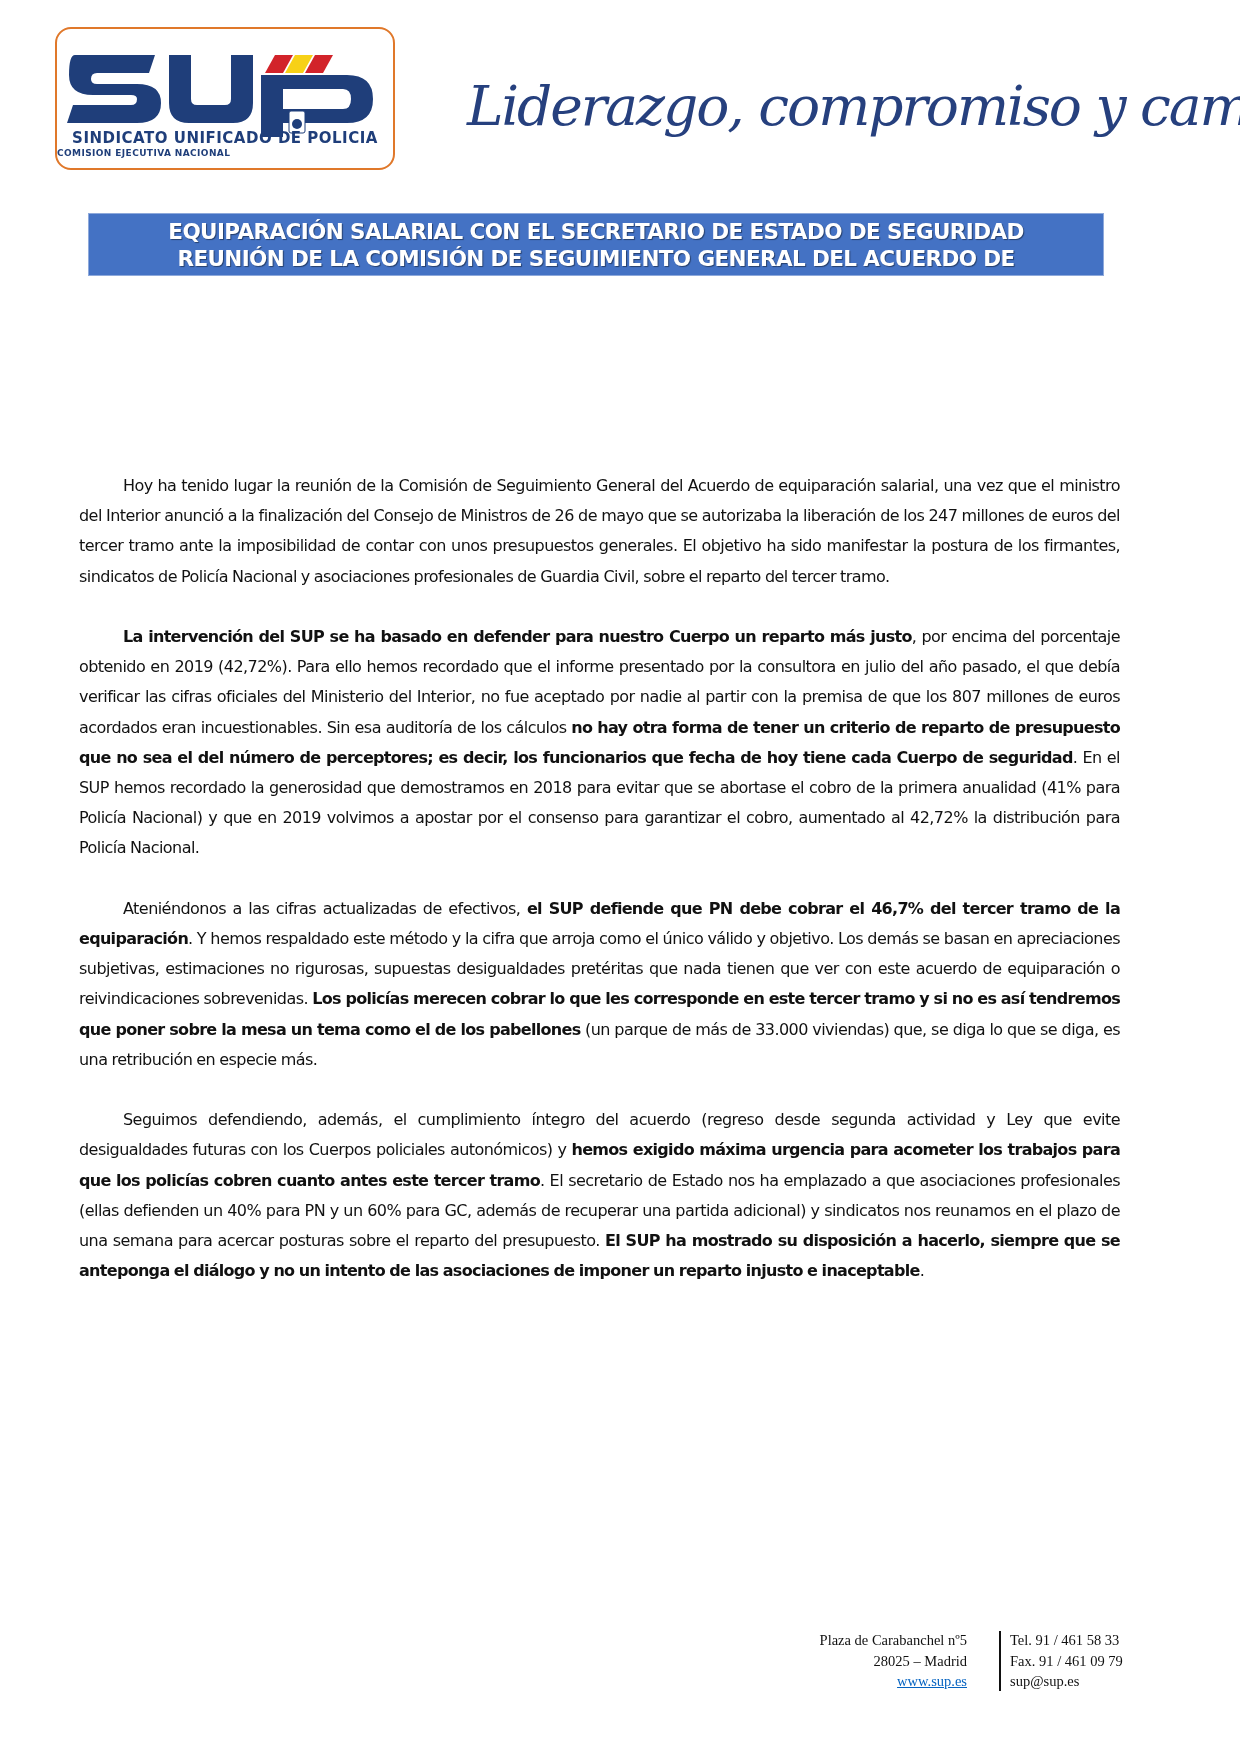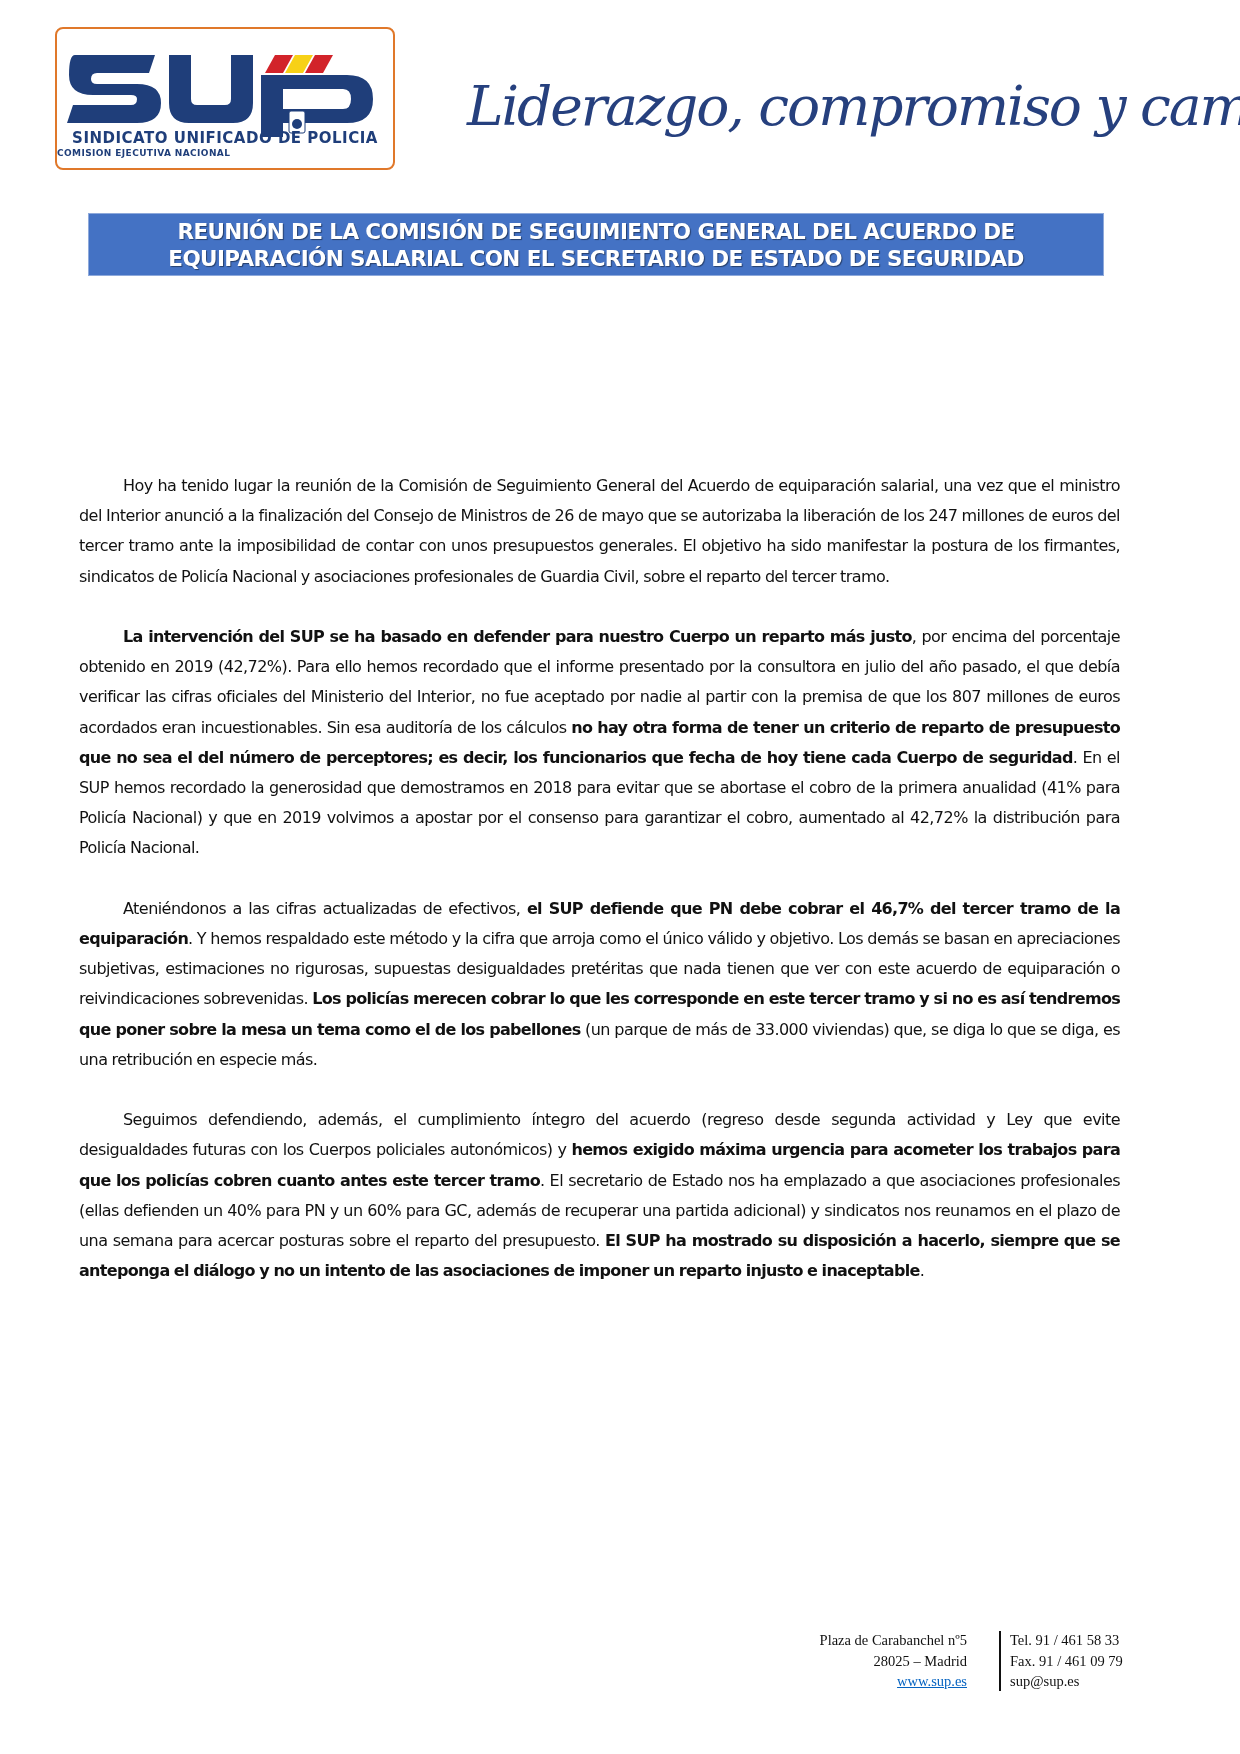--- a/index.html
+++ b/index.html
@@ -2,21 +2,21 @@
 <html><head>
   <meta charset="utf-8">
   <style>
     html, body { margin: 0; padding: 0; background: #ffffff; }
     body {
       width: 1240px; height: 1754px; position: relative; overflow: hidden;
       font-family: "DejaVu Sans", sans-serif; color: #111111;
     }
     .logo {
       position: absolute; left: 55px; top: 27px; width: 340px; height: 143px;
-      border: 2px solid #E0782A; border-radius: 8px; box-sizing: border-box;
+      border: 2px solid #E0782A; border-radius: 16px; box-sizing: border-box;
       background: #ffffff; overflow: hidden;
     }
     .logo svg { position: absolute; left: 0; top: 0; }
     .logo-line1 {
       position: absolute; left: 0; right: 0; top: 100px; text-align: center;
       font-family: "DejaVu Sans", sans-serif; font-weight: bold; font-size: 15px;
       color: #1F3E7A; letter-spacing: 0.5px; white-space: nowrap;
     }
     .logo-line2 {
       position: absolute; left: 0; right: 0; top: 119px; text-align: left;
@@ -95,22 +95,22 @@
     <circle cx="240" cy="95" r="5" fill="#1F3E7A"></circle>
   </svg>
   <div class="logo-line1">SINDICATO UNIFICADO DE POLICIA</div>
   <div class="logo-line2">COMISION EJECUTIVA NACIONAL</div>
 </div>
 
 <div class="tagline">Liderazgo, compromiso y cambio</div>
 
 <div class="banner">
   <div class="banner-title">
+    <span>EQUIPARACIÓN SALARIAL CON EL SECRETARIO DE ESTADO DE SEGURIDAD</span>
     <span>REUNIÓN DE LA COMISIÓN DE SEGUIMIENTO GENERAL DEL ACUERDO DE</span>
-    <span>EQUIPARACIÓN SALARIAL CON EL SECRETARIO DE ESTADO DE SEGURIDAD</span>
   </div>
 </div>
 
 <div class="content" id="content">
     <p><span>Hoy ha tenido lugar la reunión de la Comisión de Seguimiento General del Acuerdo de equiparación salarial, una vez que el ministro del Interior anunció a la finalización del Consejo de Ministros de 26 de mayo que se autorizaba la liberación de los 247 millones de euros del tercer tramo ante la imposibilidad de contar con unos presupuestos generales. El objetivo ha sido manifestar la postura de los firmantes, sindicatos de Policía Nacional y asociaciones profesionales de Guardia Civil, sobre el reparto del tercer tramo.</span></p>
     <p><b>La intervención del SUP se ha basado en defender para nuestro Cuerpo un reparto más justo</b><span>, por encima del porcentaje obtenido en 2019 (42,72%). Para ello hemos recordado que el informe presentado por la consultora en julio del año pasado, el que debía verificar las cifras oficiales del Ministerio del Interior, no fue aceptado por nadie al partir con la premisa de que los 807 millones de euros acordados eran incuestionables. Sin esa auditoría de los cálculos </span><b>no hay otra forma de tener un criterio de reparto de presupuesto que no sea el del número de perceptores; es decir, los funcionarios que fecha de hoy tiene cada Cuerpo de seguridad</b><span>. En el SUP hemos recordado la generosidad que demostramos en 2018 para evitar que se abortase el cobro de la primera anualidad (41% para Policía Nacional) y que en 2019 volvimos a apostar por el consenso para garantizar el cobro, aumentado al 42,72% la distribución para Policía Nacional.</span></p>
     <p><span>Ateniéndonos a las cifras actualizadas de efectivos, </span><b>el SUP defiende que PN debe cobrar el 46,7% del tercer tramo de la equiparación</b><span>. Y hemos respaldado este método y la cifra que arroja como el único válido y objetivo. Los demás se basan en apreciaciones subjetivas, estimaciones no rigurosas, supuestas desigualdades pretéritas que nada tienen que ver con este acuerdo de equiparación o reivindicaciones sobrevenidas. </span><b>Los policías merecen cobrar lo que les corresponde en este tercer tramo y si no es así tendremos que poner sobre la mesa un tema como el de los pabellones</b><span> (un parque de más de 33.000 viviendas) que, se diga lo que se diga, es una retribución en especie más.</span></p>
     <p><span>Seguimos defendiendo, además, el cumplimiento íntegro del acuerdo (regreso desde segunda actividad y Ley que evite desigualdades futuras con los Cuerpos policiales autonómicos) y </span><b>hemos exigido máxima urgencia para acometer los trabajos para que los policías cobren cuanto antes este tercer tramo</b><span>. El secretario de Estado nos ha emplazado a que asociaciones profesionales (ellas defienden un 40% para PN y un 60% para GC, además de recuperar una partida adicional) y sindicatos nos reunamos en el plazo de una semana para acercar posturas sobre el reparto del presupuesto. </span><b>El SUP ha mostrado su disposición a hacerlo, siempre que se anteponga el diálogo y no un intento de las asociaciones de imponer un reparto injusto e inaceptable</b><span>.</span></p>
   </div>
 

